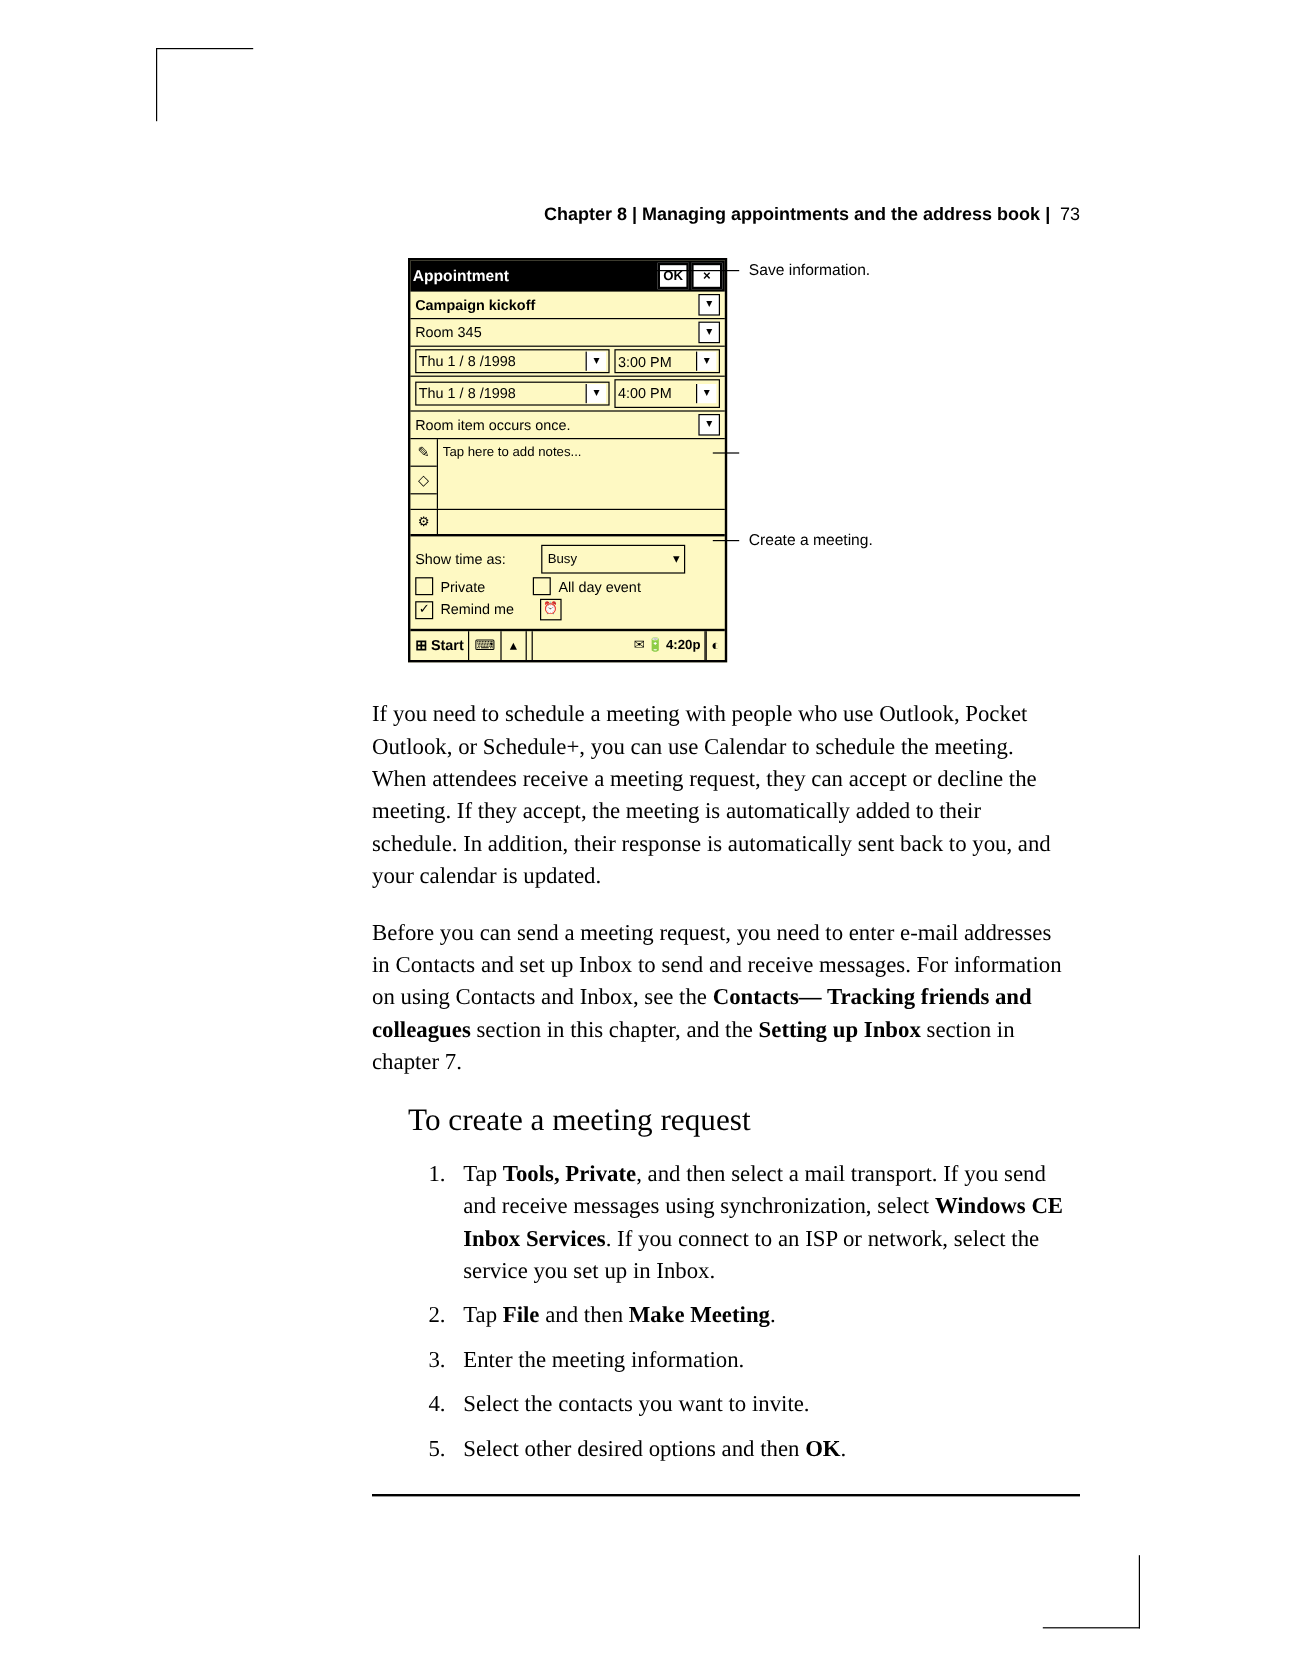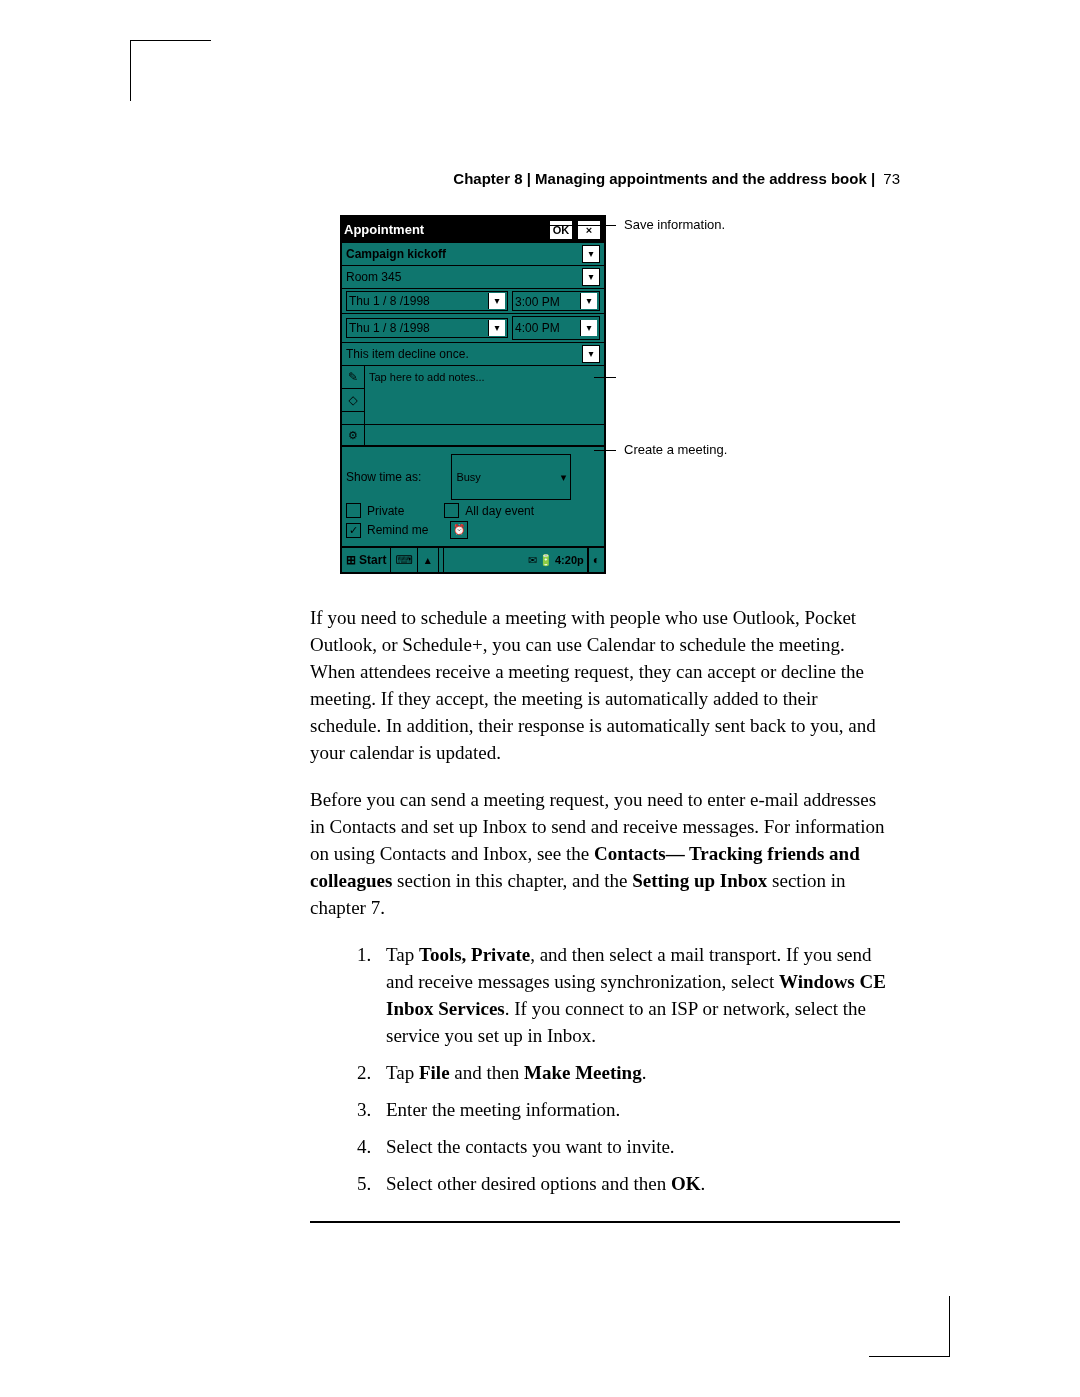--- a/index.html
+++ b/index.html
@@ -49,21 +49,21 @@
     display: flex;
     flex-direction: row;
     margin-bottom: 30px;
   }
   .device {
     width: 266px;
     border: 2px solid #000;
     font-family: Tahoma, Arial, sans-serif;
     font-size: 12px;
     line-height: 14px;
-    background: #0f766e;
+    background: #fef9c3;
     box-sizing: border-box;
   }
   .titlebar {
     background: #000;
     color: #fff;
     display: flex;
     align-items: center;
     padding: 2px 2px;
     font-weight: bold;
     font-size: 13px;
@@ -151,21 +151,21 @@
     font-size: 12px;
   }
   .opt-line {
     display: flex;
     align-items: center;
     margin: 3px 0;
     gap: 6px;
   }
   .sel {
     border: 1px solid #000;
-    padding: 15px 4px;
+    padding: 4px 4px;
     min-width: 110px;
     display: flex;
     align-items: center;
     justify-content: space-between;
     font-size: 11px;
   }
   .cb {
     width: 13px; height: 13px; border: 1px solid #000;
     display:flex;align-items:center;justify-content:center;
     font-size:11px;
@@ -294,21 +294,21 @@
           <span style="flex:1;border:1px solid #000;padding:1px 2px;display:flex;align-items:center;justify-content:space-between;">
             <span>Thu  1 / 8 /1998</span>
             <span class="dd-caret" style="border:none;border-left:1px solid #000;">▾</span>
           </span>
           <span style="width:82px;border:1px solid #000;padding:3px 2px;display:flex;align-items:center;justify-content:space-between;">
             <span>4:00 PM</span>
             <span class="dd-caret" style="border:none;border-left:1px solid #000;">▾</span>
           </span>
         </div>
         <div class="row">
-          <span class="inputlike">This item decline once.</span>
+          <span class="inputlike">Room item occurs once.</span>
           <span class="dd-caret">▾</span>
         </div>
         <div class="tabs-area">
           <div class="tabcol">
             <div class="tabbtn">✎</div>
             <div class="tabbtn">◇</div>
           </div>
           <div class="notes-area">Tap here to add notes...</div>
         </div>
         <div class="meeting-row">
@@ -370,20 +370,21 @@
         <div class="call-item" style="top:227px;">Create a meeting.</div>
       </div>
     </div>
 
     <p class="body">If you need to schedule a meeting with people who use Outlook, Pocket Outlook, or Schedule+, you can use Calendar to schedule the meeting. When attendees receive a meeting request, they can accept or decline the meeting. If they accept, the meeting is automatically added to their schedule. In addition, their response is automatically sent back to you, and your calendar is updated.</p>
 
     <p class="body">
       <span>Before you can send a meeting request, you need to enter e-mail addresses in Contacts and set up Inbox to send and receive messages. For information on using Contacts and Inbox, see the </span><b>Contacts— Tracking friends and colleagues</b><span> section in this chapter, and the </span><b>Setting up Inbox</b><span> section in chapter 7.</span>
     </p>
 
+    <h3 class="sub">To create a meeting request</h3>
 
     <ol class="steps">
       <li>
         <span>Tap </span><b>Tools, Private</b><span>, and then select a mail transport. If you send and receive messages using synchronization, select </span><b>Windows CE Inbox Services</b><span>. If you connect to an ISP or network, select the service you set up in Inbox.</span>
       </li>
       <li>
         <span>Tap </span><b>File</b><span> and then </span><b>Make Meeting</b><span>.</span>
       </li>
       <li>Enter the meeting information.</li>
       <li>Select the contacts you want to invite.</li>

